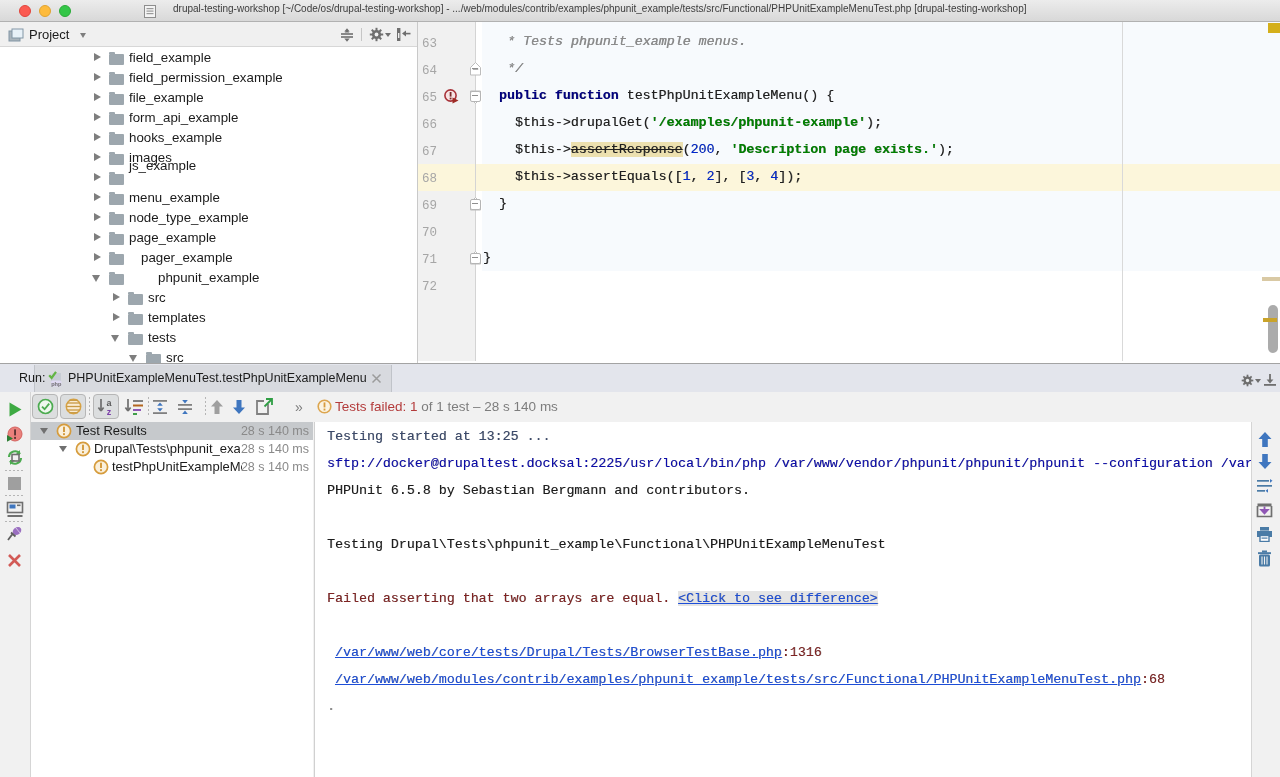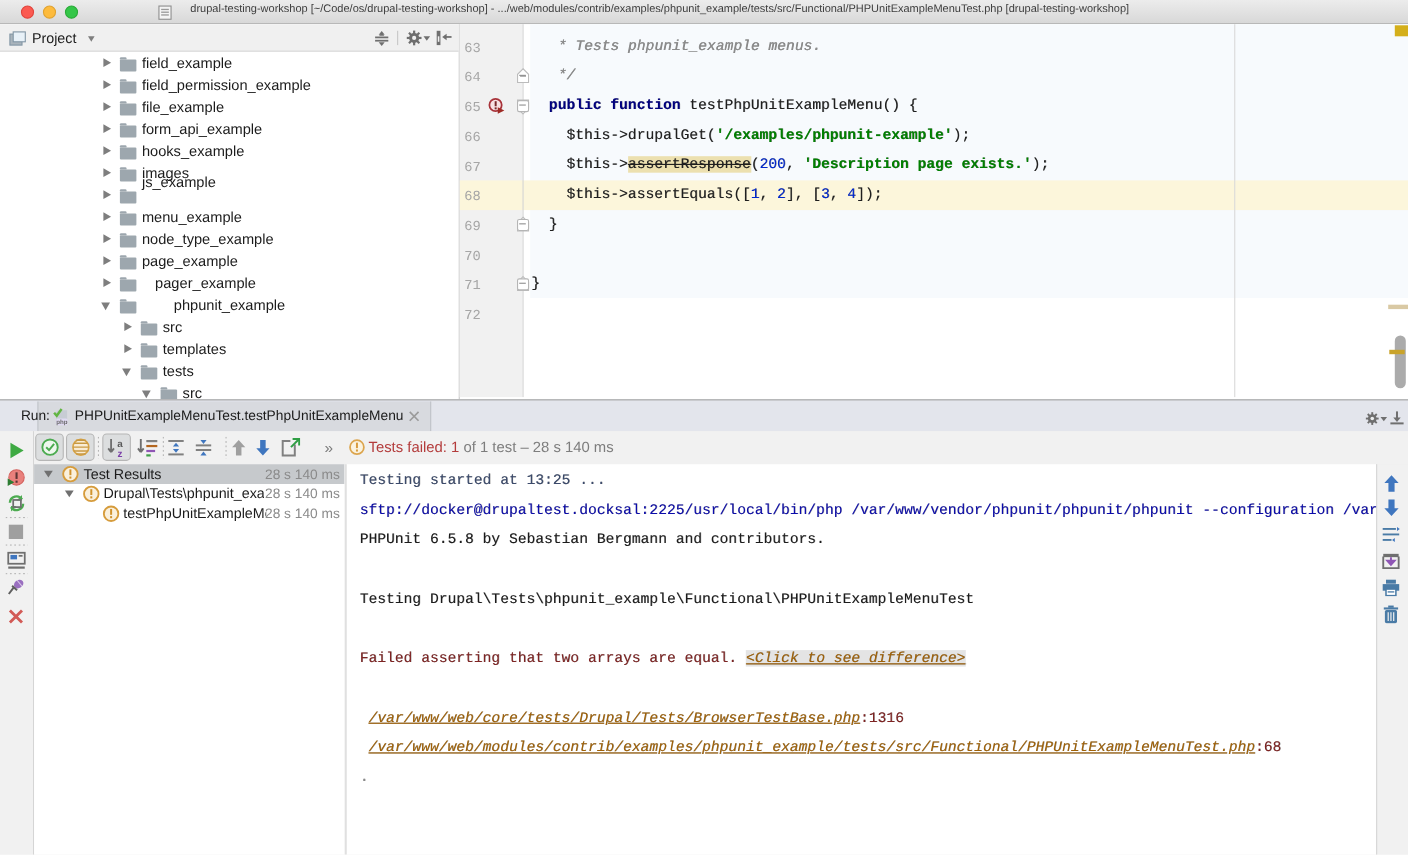--- a/index.html
+++ b/index.html
@@ -50,21 +50,21 @@
   .dotsep{position:absolute;top:397px;width:1px;height:20px;
      background-image:linear-gradient(#b5b5b5 50%, transparent 50%);background-size:1px 4px;}
   #failtext{left:335px;top:399px;font-size:13.5px;color:#7d7d7d;white-space:nowrap;}
   #testtree{left:31px;top:422px;width:282px;height:355px;background:#fff;}
   #console{left:314px;top:422px;width:937px;height:355px;background:#fff;border-left:1px solid #d0d0d0;box-sizing:border-box;}
   #rightstrip{left:1251px;top:422px;width:29px;height:355px;background:#f1f1f1;border-left:1px solid #d5d5d5;box-sizing:border-box;}
   #consoletext{left:327px;top:423px;width:924px;overflow:hidden;font-size:13.3px;line-height:27px;color:#1c1c1c;text-shadow:0.4px 0 0 rgba(28,28,28,0.45);}
   .sysout{color:#3b4a6b;}
   .cmdline{color:#0b0bac;}
   .errout{color:#7f2322;}
-  .lnk{color:#a16207;text-decoration:underline;font-style:italic;}
+  .lnk{color:#1d4ed8;text-decoration:underline;}
   .lnkbg{background:#e4e4e4;}
   .ttrow{position:absolute;height:18px;line-height:18px;font-size:13px;color:#1b1b1b;white-space:nowrap;text-align:right;}
   .ttime{position:absolute;left:240px;width:69px;text-align:right;font-size:12.5px;color:#8a8a8a;white-space:nowrap;}
 </style>
 </head>
 <body>
 
 <div id="titlebar" class="abs"></div>
 <div class="abs tl" style="left:19px;background:#fb5a51;border:1px solid #e1443c;box-sizing:border-box;"></div>
 <div class="abs tl" style="left:39px;background:#fdbb3d;border:1px solid #e0a331;box-sizing:border-box;"></div>

